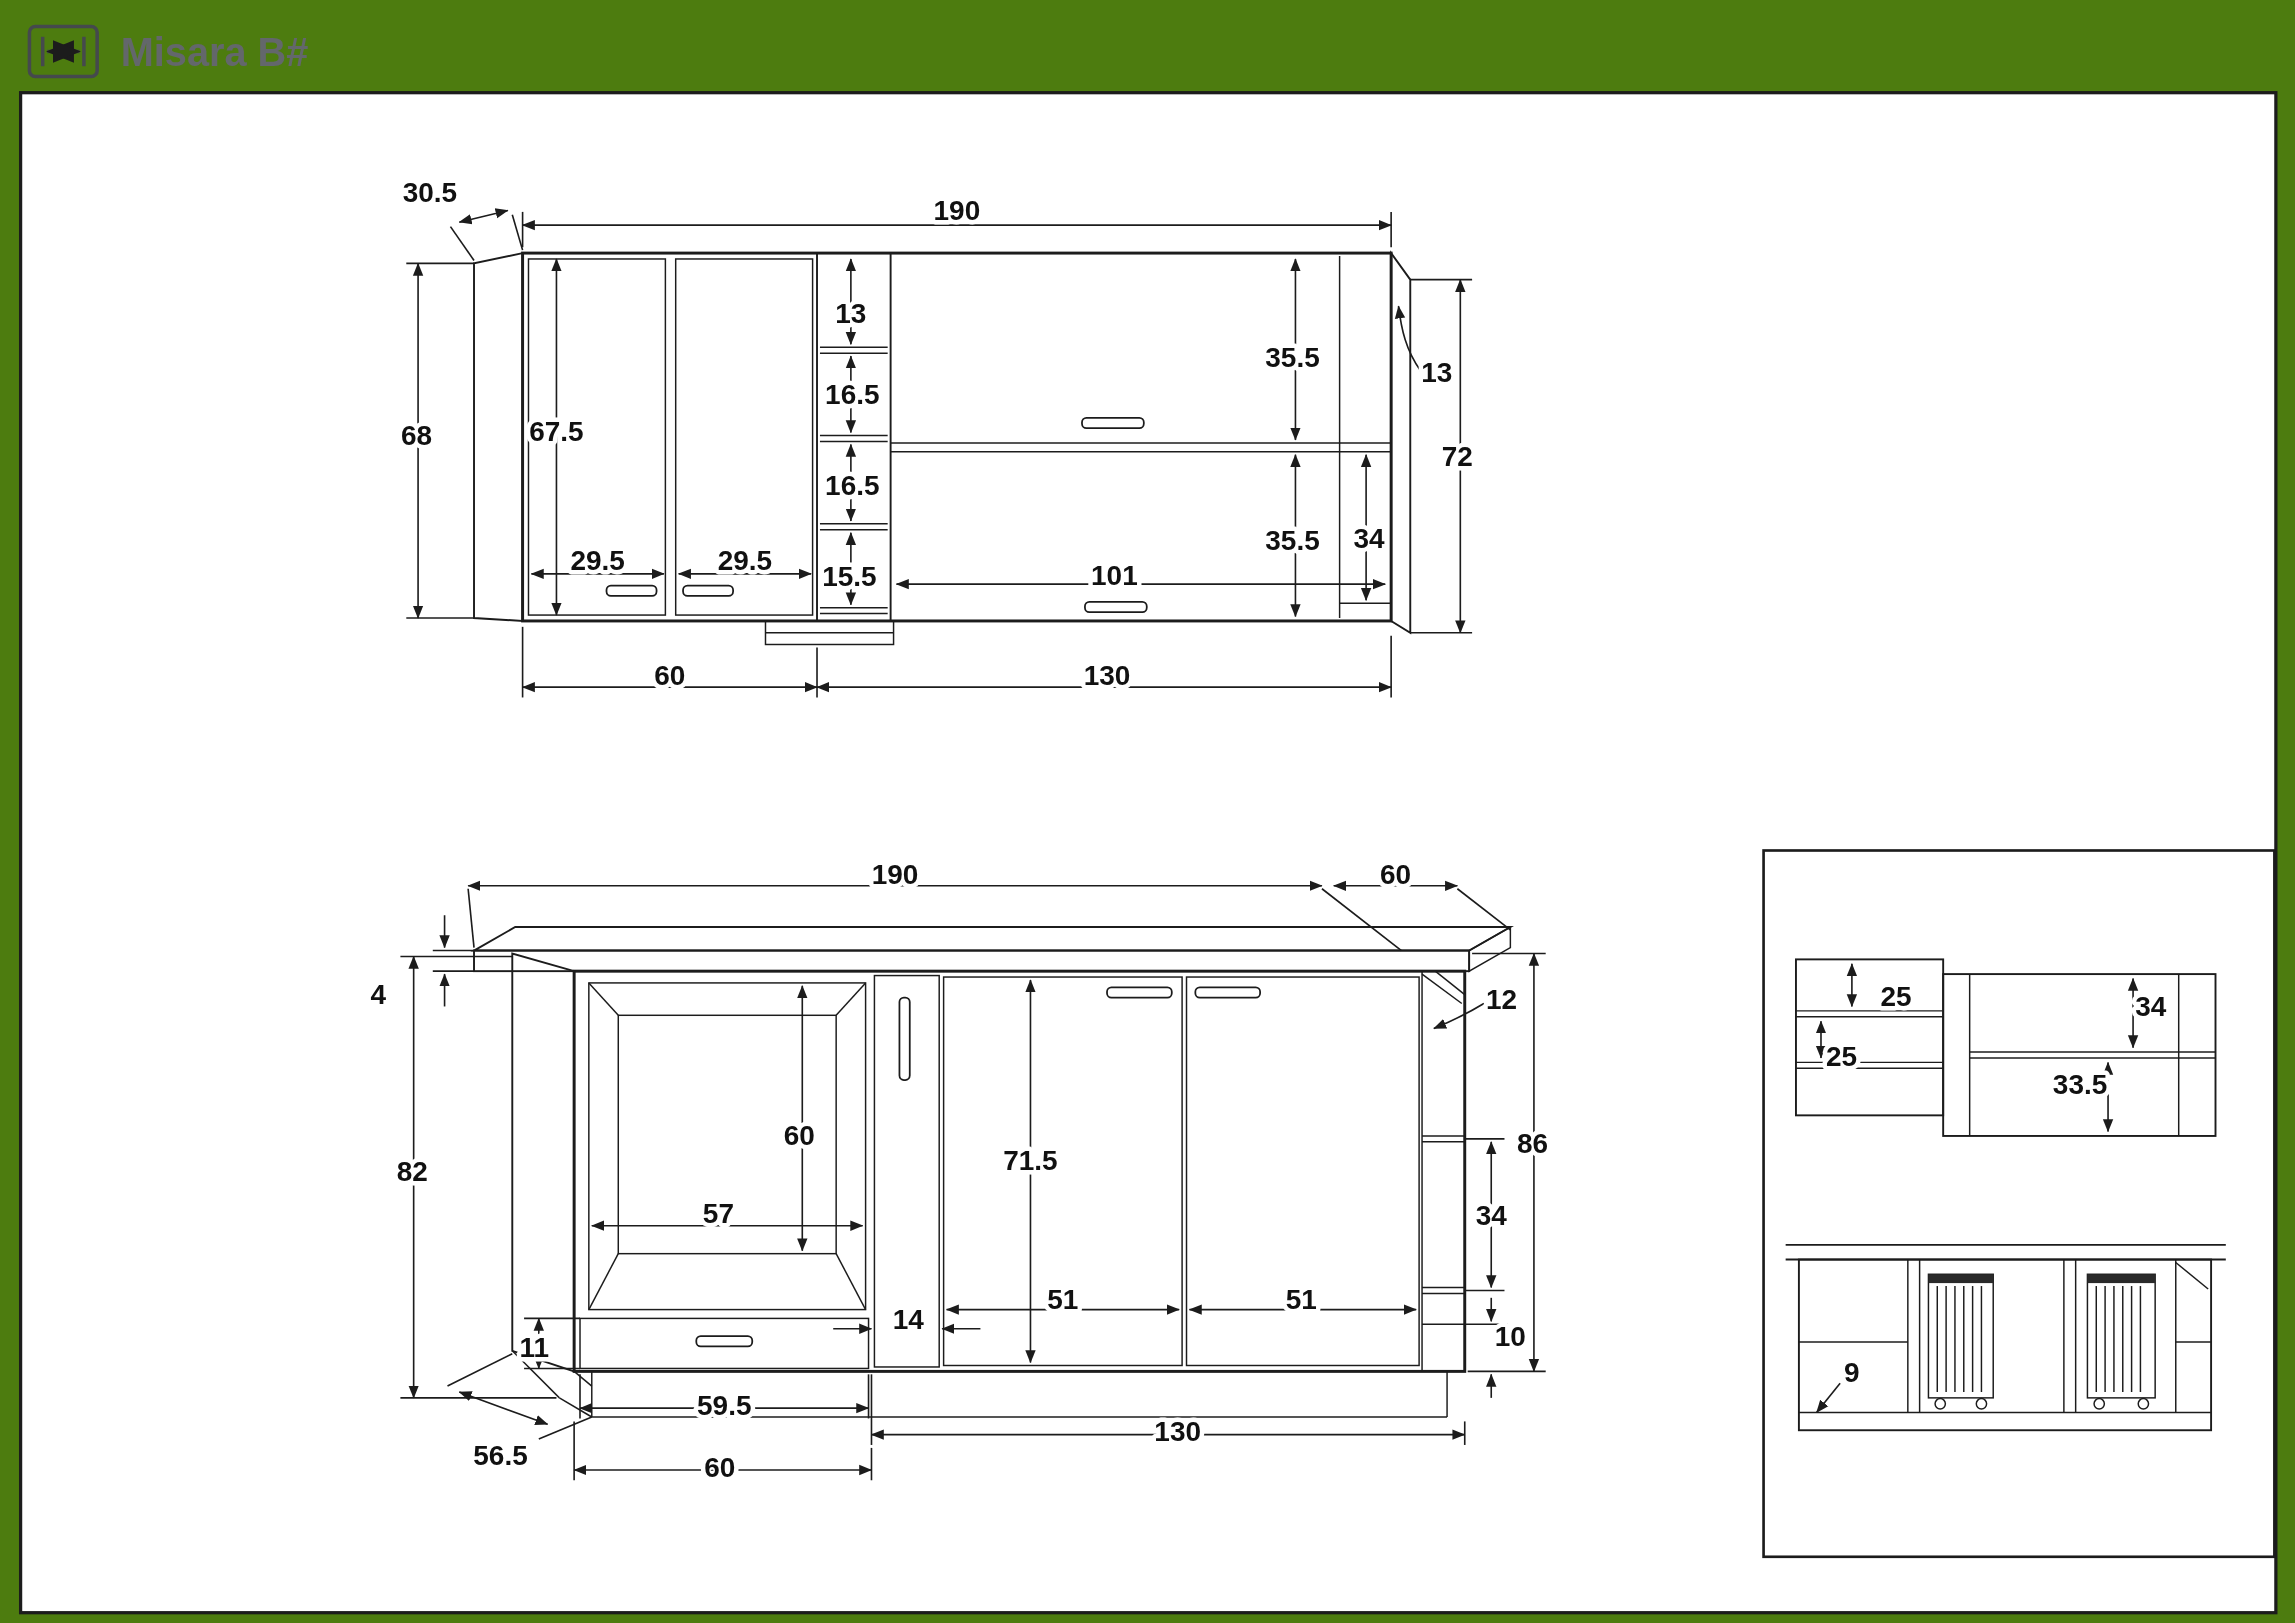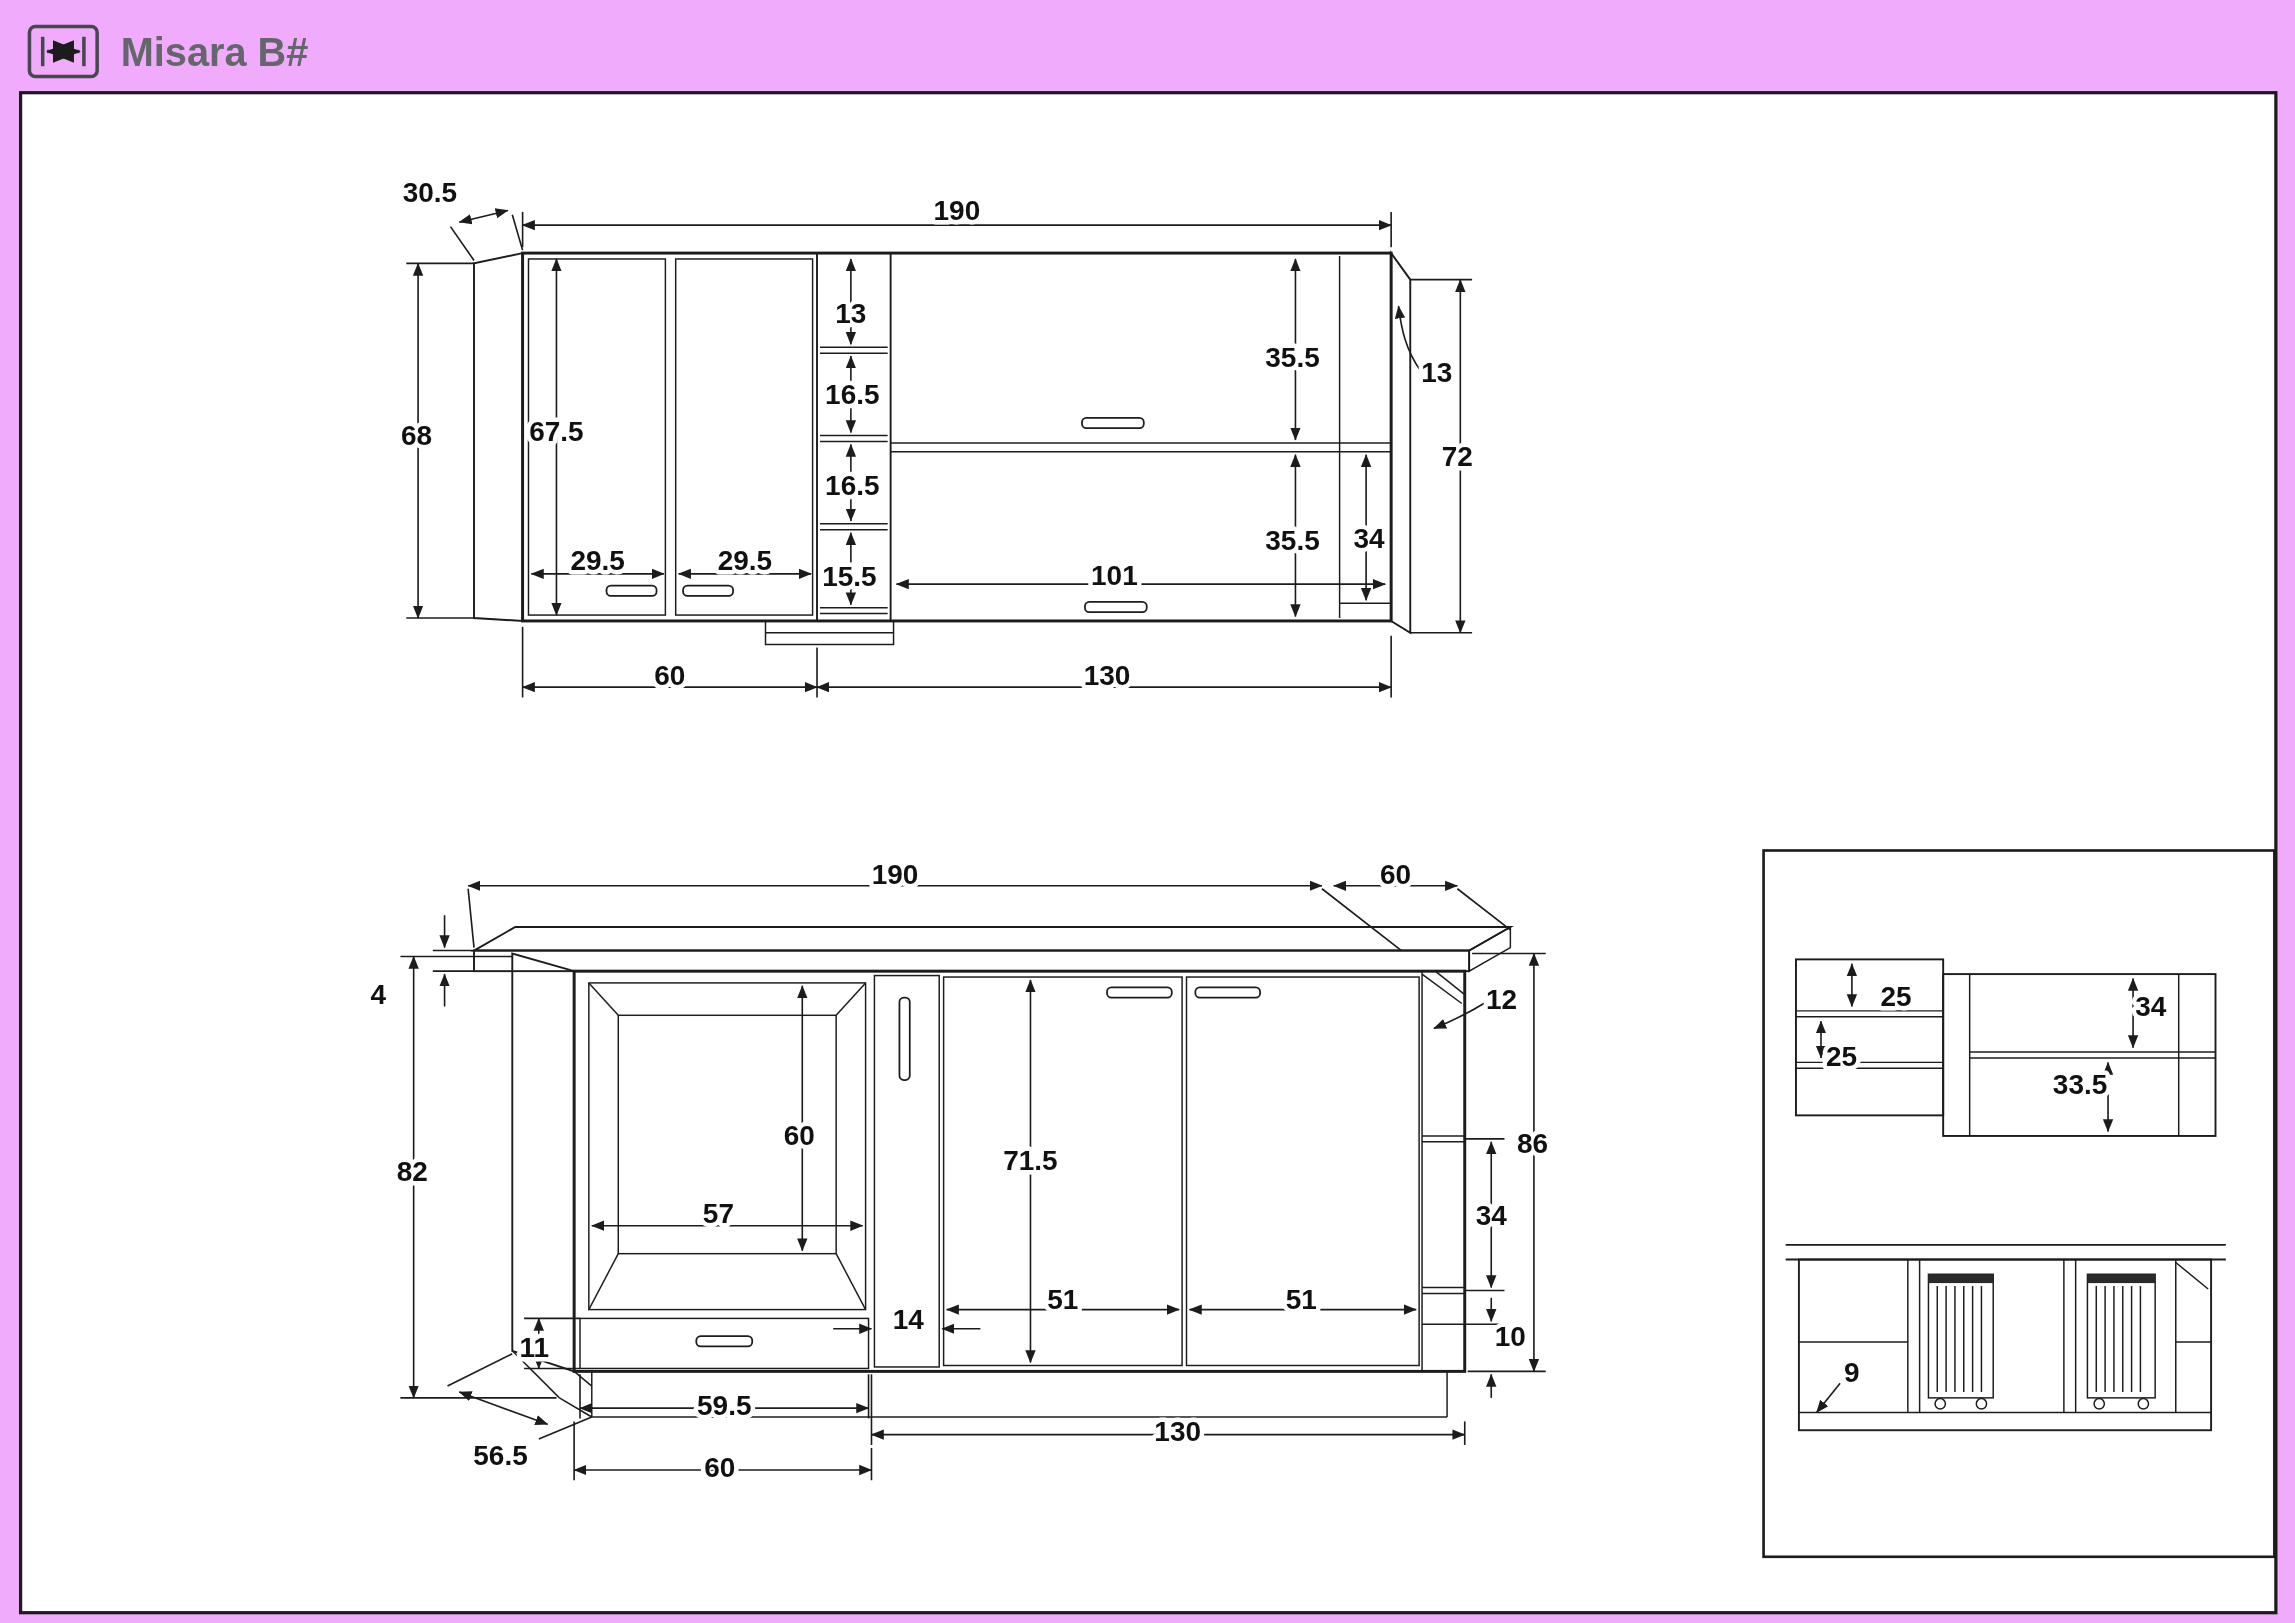--- a/index.html
+++ b/index.html
@@ -1,16 +1,16 @@
 <!DOCTYPE html>
 <html style="font-size:7.9px"><head>
 <meta charset="utf-8">
 <style>
   html,body{margin:0;padding:0;background:#fff;}
-  .page{width:2295px;height:1623px;background:#f0abfc;overflow:hidden;}
+  .page{width:2295px;height:1623px;background:#4d7c0f;overflow:hidden;}
   svg{display:block;width:2295px;height:1623px;}
   .o{stroke:#1c1c1c;stroke-width:2;fill:none;}
   .l{stroke:#1c1c1c;stroke-width:1.3;fill:none;}
   .t{stroke:#1c1c1c;stroke-width:1;fill:none;}
   .d{stroke:#1c1c1c;stroke-width:1.1;fill:none;}
   .frame{stroke:#1c1c1c;stroke-width:2.2;fill:#fff;}
   .handle{stroke:#1c1c1c;stroke-width:1.2;fill:#fff;}
   .darkbar{fill:#2a2a2a;stroke:none;}
   text.dim{font:bold 19px "Liberation Sans",sans-serif;fill:#111;paint-order:stroke;stroke:#fff;stroke-width:6px;stroke-linejoin:round;text-anchor:middle;dominant-baseline:central;}
   text.title{font:bold 27px "Liberation Sans",sans-serif;fill:#63676b;}

